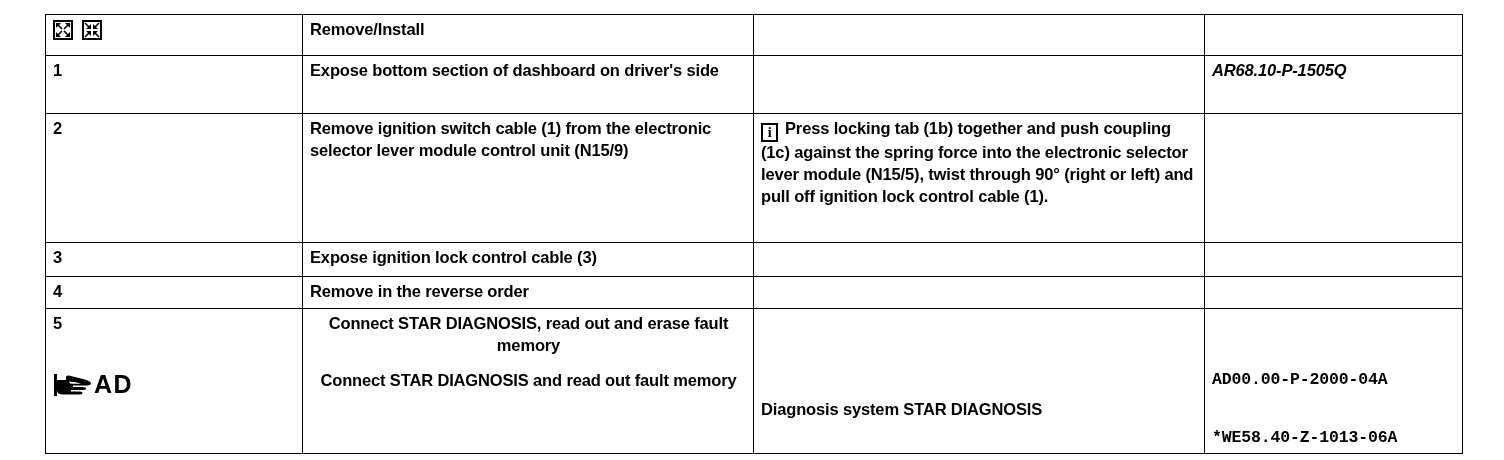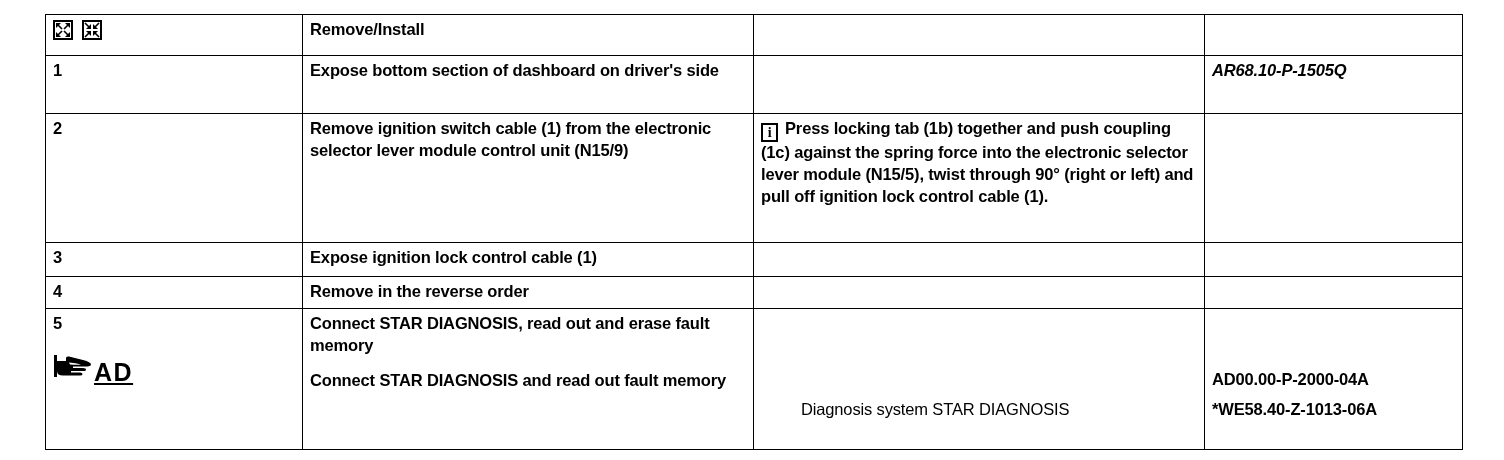--- a/index.html
+++ b/index.html
@@ -90,52 +90,51 @@
     font-weight: bold;
     line-height: 15px;
     font-family: "Liberation Serif", serif;
     vertical-align: -3px;
     margin-right: 7px;
   }
 
   
   .ad-marker {
     display: flex;
-    align-items: flex-end;
-    margin-top: 20px;
+    align-items: flex-start;
+    margin-top: 37px;
     height: 30px;
-    text-decoration: underline;
   }
   .hand-icon {
     display: block;
     margin-right: 1px;
   }
   .ad-label {
     font-size: 25px;
     font-weight: bold;
     letter-spacing: 1.5px;
     line-height: 1;
   }
 
   
-  .desc-block { display: block; }
+  .desc-block { display: block; text-align: center; }
   .desc-block + .desc-block { margin-top: 13px; }
 
   .note-bottom {
     display: block;
     margin-top: 86px;
-    font-weight: normal;
-    margin-left: 40px;
+    font-weight: bold;
   }
 
   .ref-stack {
     display: block;
     padding-top: 56px;
-  }
-  .ref-stack .ref-line + .ref-line { margin-top: 8px; }
+    font-family: Liberation Mono, monospace;
+  }
+  .ref-stack .ref-line + .ref-line { margin-top: 36px; }
   .ref-line { display: block; }
 
   .ref-top { display: block; font-style: italic; }
 </style>
 </head>
 <body>
 
 <div class="sheet">
 
   <table class="proc-table">
@@ -208,21 +207,21 @@
         <td>
           <span class="info-box">i</span><span class="note-text-inline">Press locking  tab (1b) together and push coupling (1c) against the spring force into the electronic selector lever module (N15/5), twist through 90° (right or left) and pull off ignition lock control cable (1).</span>
         </td>
         <td></td>
       </tr>
 
       <tr class="r-3">
         <td>
           <span class="step-num">3</span>
         </td>
-        <td>Expose ignition lock control cable (1)</td>
+        <td>Expose ignition lock control cable (3)</td>
         <td></td>
         <td></td>
       </tr>
 
       <tr class="r-4">
         <td>
           <span class="step-num">4</span>
         </td>
         <td>Remove in the reverse order</td>
         <td></td>

